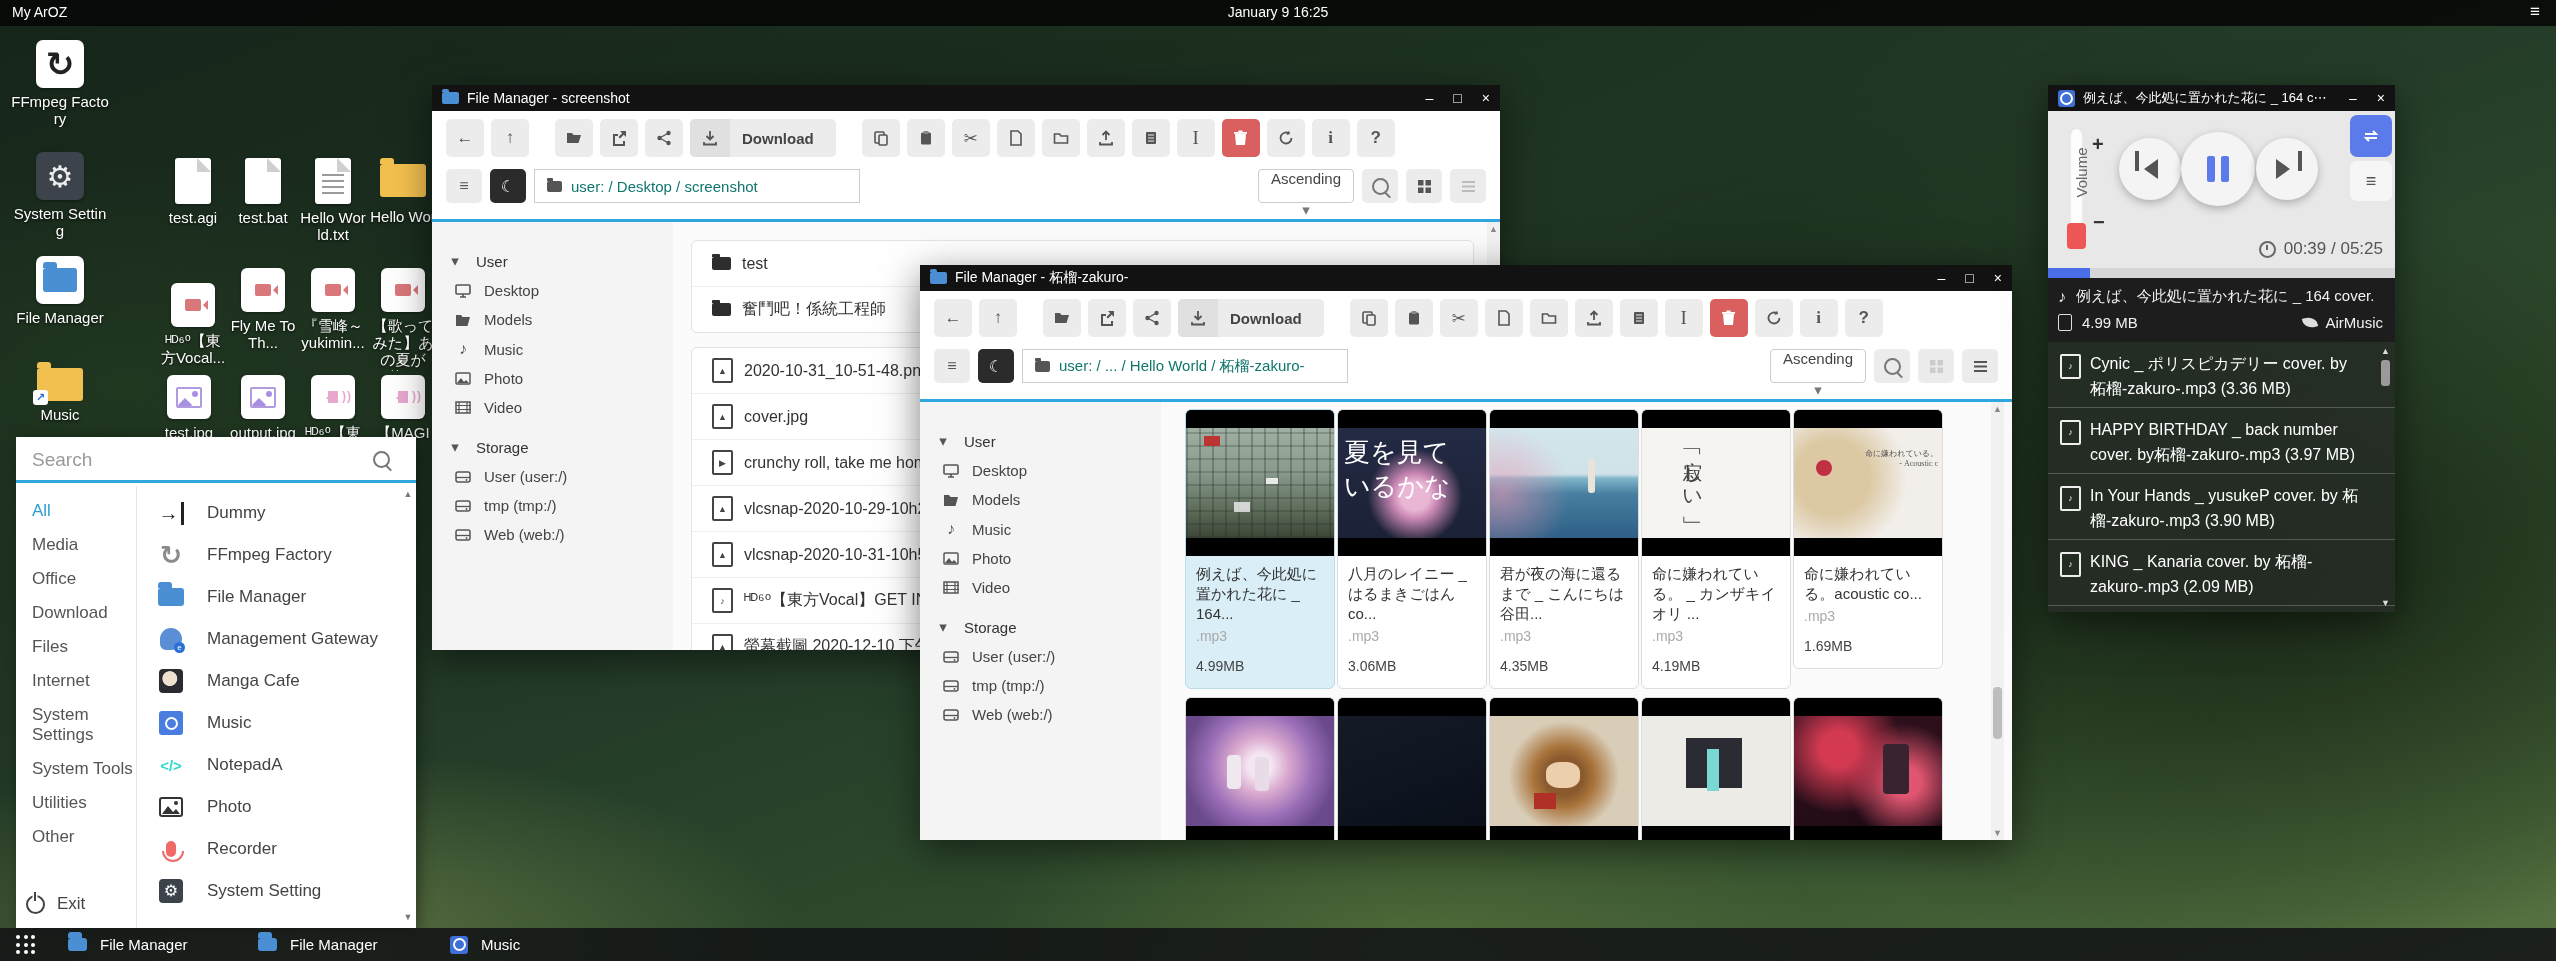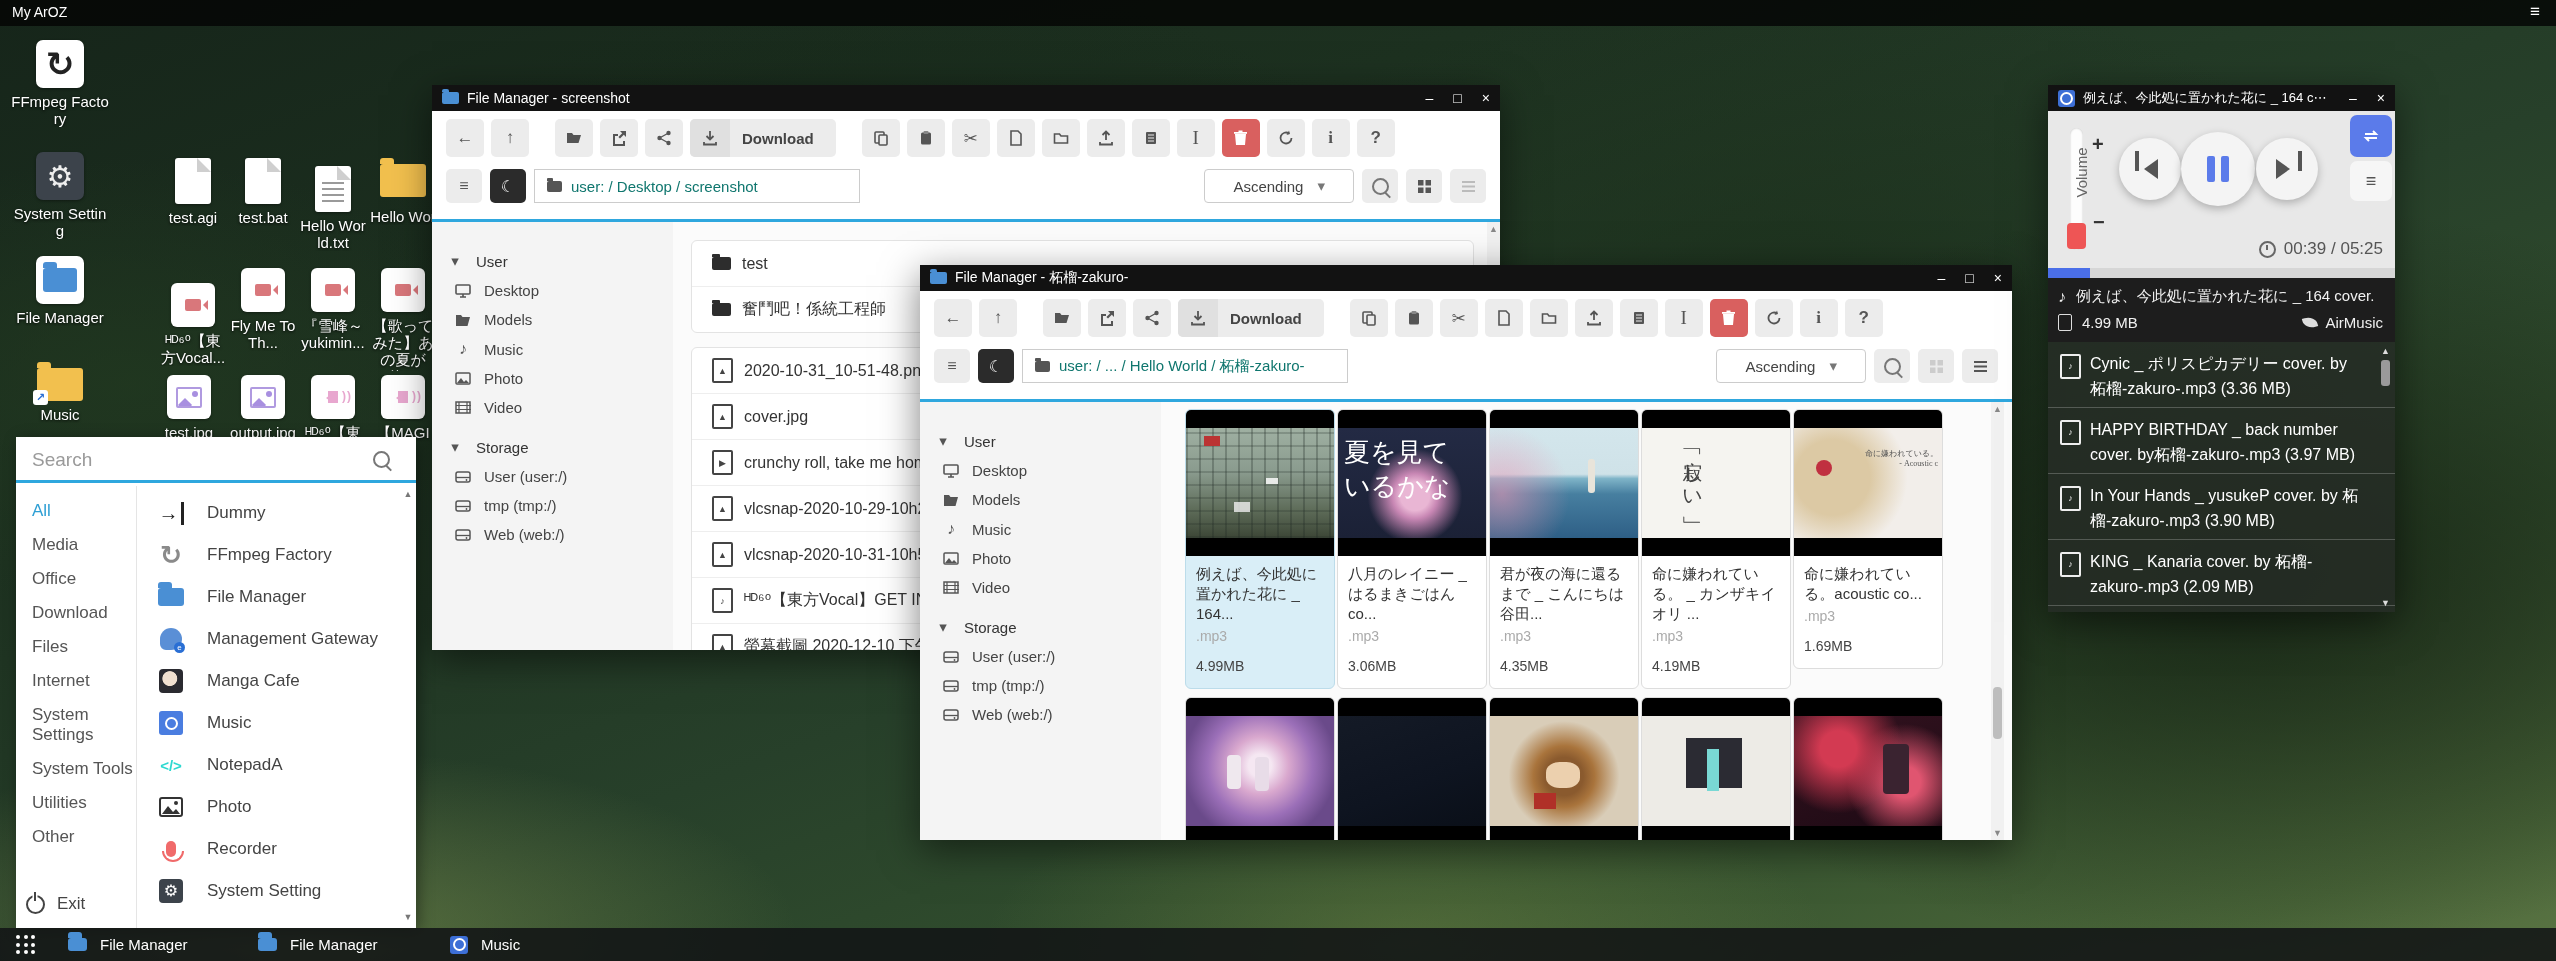--- a/index.html
+++ b/index.html
@@ -56,21 +56,21 @@
   .tbtn .dlpad{width:40px;height:38px;background:#e0e0e0;border-radius:5px 0 0 5px;display:flex;align-items:center;justify-content:center;margin-right:12px;}
   .tbtn.red{background:#d9605f;color:#fff;}
   .gap{width:12px;}
   .trow2{position:absolute;left:14px;top:58px;display:flex;gap:8px;align-items:center;width:calc(100% - 28px);}
   .sqbtn{width:36px;height:34px;background:#ececec;border-radius:5px;display:flex;align-items:center;justify-content:center;color:#555;cursor:pointer;font-size:16px;}
   .sqbtn.dark{background:#2b2b2b;color:#fff;}
   .pathbox{height:32px;background:#fff;border:1px solid #ccc;border-radius:0;display:flex;align-items:center;padding:0 12px;gap:9px;font-size:15px;color:#0f766e;min-width:300px;}
   .pfold{width:15px;height:11px;background:#555;border-radius:2px;position:relative;}
   .pfold::before{content:"";position:absolute;top:-3px;left:0;width:6px;height:3px;background:inherit;border-radius:1px 1px 0 0;}
   .trow2 .spacer{flex:1;}
-  .sortbox{height:32px;border:1px solid #ccc;border-radius:4px;background:#fff;display:flex;align-items:center;gap:14px;padding:0 28px;font-size:15px;color:#444;cursor:pointer;}
+  .sortbox{height:32px;border:1px solid #ccc;border-radius:4px;background:#fff;display:flex;align-items:center;gap:14px;padding:0 12px;font-size:15px;color:#444;cursor:pointer;flex-direction:column;}
   .bluebar{height:3px;background:#2fa7de;}
   .wcontent{position:relative;display:flex;background:#fbfbfb;}
   .fmside{width:241px;background:#f4f4f4;padding-top:24px;font-size:15px;color:#444;flex:0 0 auto;}
   .srow{display:flex;align-items:center;gap:12px;padding:6px 10px 6px 22px;cursor:pointer;}
   .srow.head{padding-left:14px;color:#333;}
   .srow .sic{width:18px;text-align:center;color:#555;flex:0 0 auto;display:flex;justify-content:center;}
   .fmmain{flex:1;position:relative;}
   .card{background:#fff;border:1px solid #e3e3e3;border-radius:6px;margin:14px 26px 14px 18px;overflow:hidden;}
   .frow{display:flex;align-items:center;gap:11px;height:45px;padding:0 20px;border-bottom:1px solid #eee;font-size:16px;color:#333;cursor:pointer;}
   .frow:last-child{border-bottom:none;}
@@ -175,20 +175,21 @@
   svg.ic{display:block;}
   .note{font-size:16px;color:#555;}
 </style>
 </head>
 <body>
 
 <div id="screen">
 
   <div id="topbar" class="abs">
     <span class="brand">My ArOZ</span>
+    <span class="clock">January 9 16:25</span>
     <span class="burger">≡</span>
   </div>
 
   <div class="dsk abs" style="left:10px;top:40px;width:100px;">
     <div class="tile white">
         <span style="font-size:34px;font-weight:bold;color:#222;">↻</span>
       </div>
     <div class="lbl">FFmpeg Factory</div>
   </div>
   <div class="dsk abs" style="left:10px;top:152px;width:100px;">
@@ -212,21 +213,21 @@
   </div>
 
   <div class="dsk abs" style="left:160px;top:158px;width:66px;">
     <div class="pagefile"></div>
     <div class="lbl">test.agi</div>
   </div>
   <div class="dsk abs" style="left:230px;top:158px;width:66px;">
     <div class="pagefile"></div>
     <div class="lbl">test.bat</div>
   </div>
-  <div class="dsk abs" style="left:300px;top:166px;width:66px;">
+  <div class="dsk abs" style="left:300px;top:158px;width:66px;">
     <div class="pagefile txt"></div>
     <div class="lbl">Hello World.txt</div>
   </div>
   <div class="dsk abs" style="left:370px;top:158px;width:66px;">
     <div style="display:flex;justify-content:center;padding-top:6px;">
         <span class="cssfolder yellow big"></span>
       </div>
     <div class="lbl" style="margin-top:11px;">Hello Wor</div>
   </div>
 

